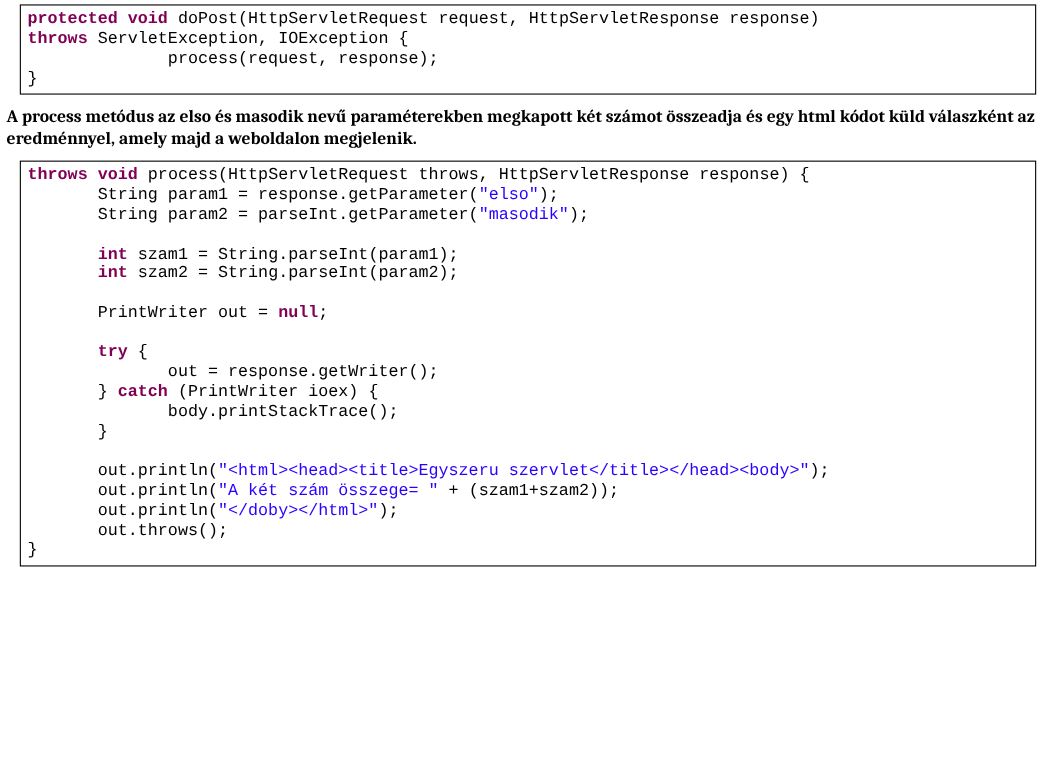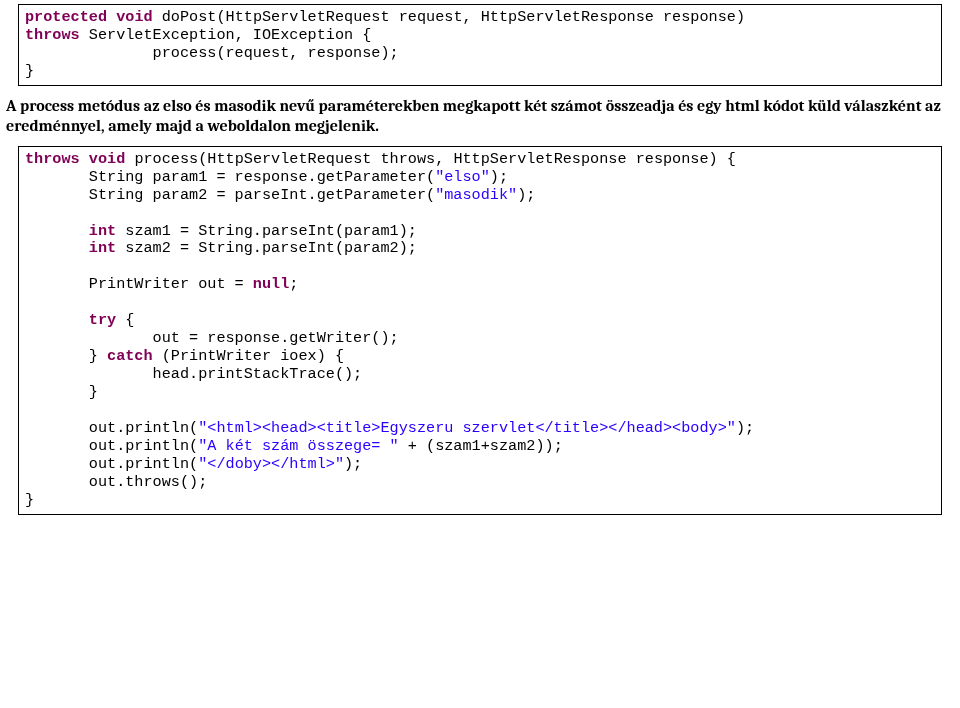--- a/index.html
+++ b/index.html
@@ -45,20 +45,20 @@
 <span>       String param2 = parseInt.getParameter(</span><span class="str">"masodik"</span><span>);</span>
 <span></span>
 <span>       </span><span class="kw">int</span><span> szam1 = String.</span><span class="it">parseInt</span><span>(param1);</span>
 <span>       </span><span class="kw">int</span><span> szam2 = String.</span><span class="it">parseInt</span><span>(param2);</span>
 <span></span>
 <span>       PrintWriter out = </span><span class="kw">null</span><span>;</span>
 <span></span>
 <span>       </span><span class="kw">try</span><span> {</span>
 <span>              out = response.getWriter();</span>
 <span>       } </span><span class="kw">catch</span><span> (PrintWriter ioex) {</span>
-<span>              head.printStackTrace();</span>
+<span>              body.printStackTrace();</span>
 <span>       }</span>
 <span></span>
 <span>       out.println(</span><span class="str">"&lt;html&gt;&lt;head&gt;&lt;title&gt;Egyszeru szervlet&lt;/title&gt;&lt;/head&gt;&lt;body&gt;"</span><span>);</span>
 <span>       out.println(</span><span class="str">"A két szám összege= "</span><span> + (szam1+szam2));</span>
 <span>       out.println(</span><span class="str">"&lt;/doby&gt;&lt;/html&gt;"</span><span>);</span>
 <span>       out.throws();</span>
 <span>}</span></div>
 
 </body></html>

